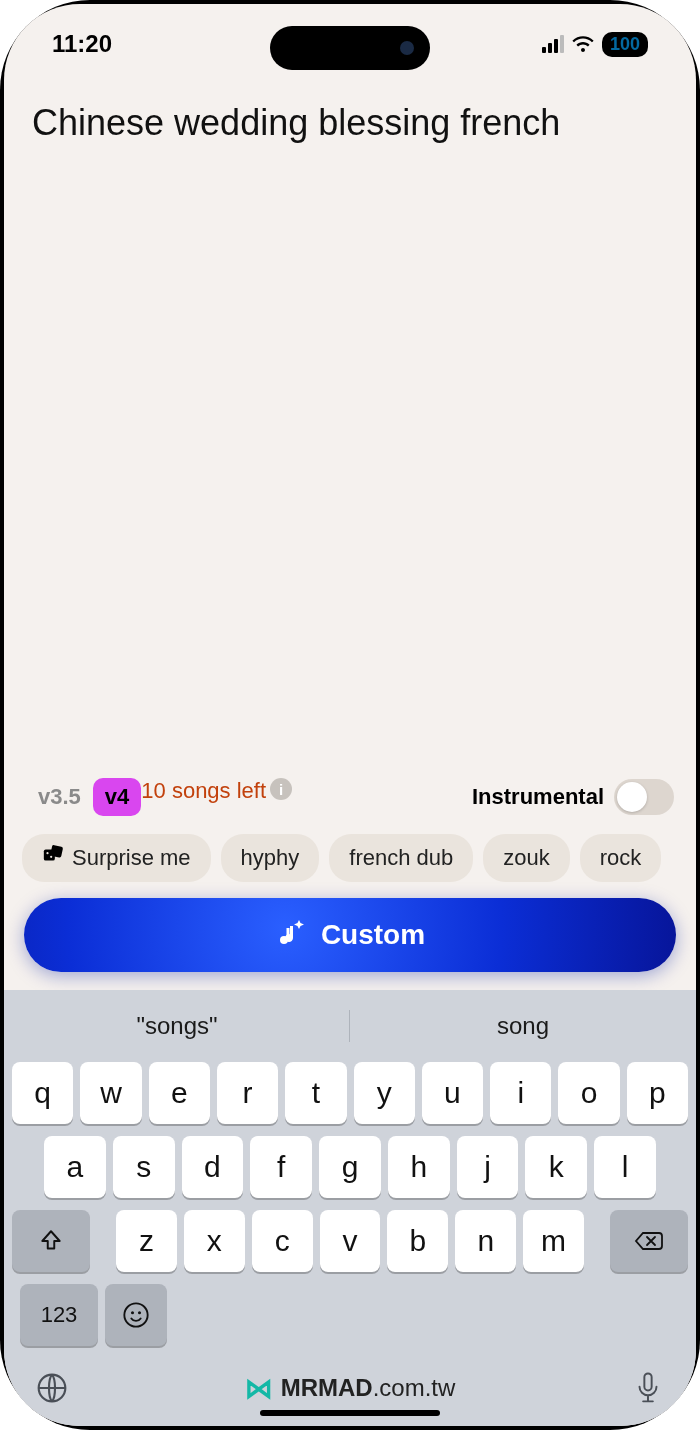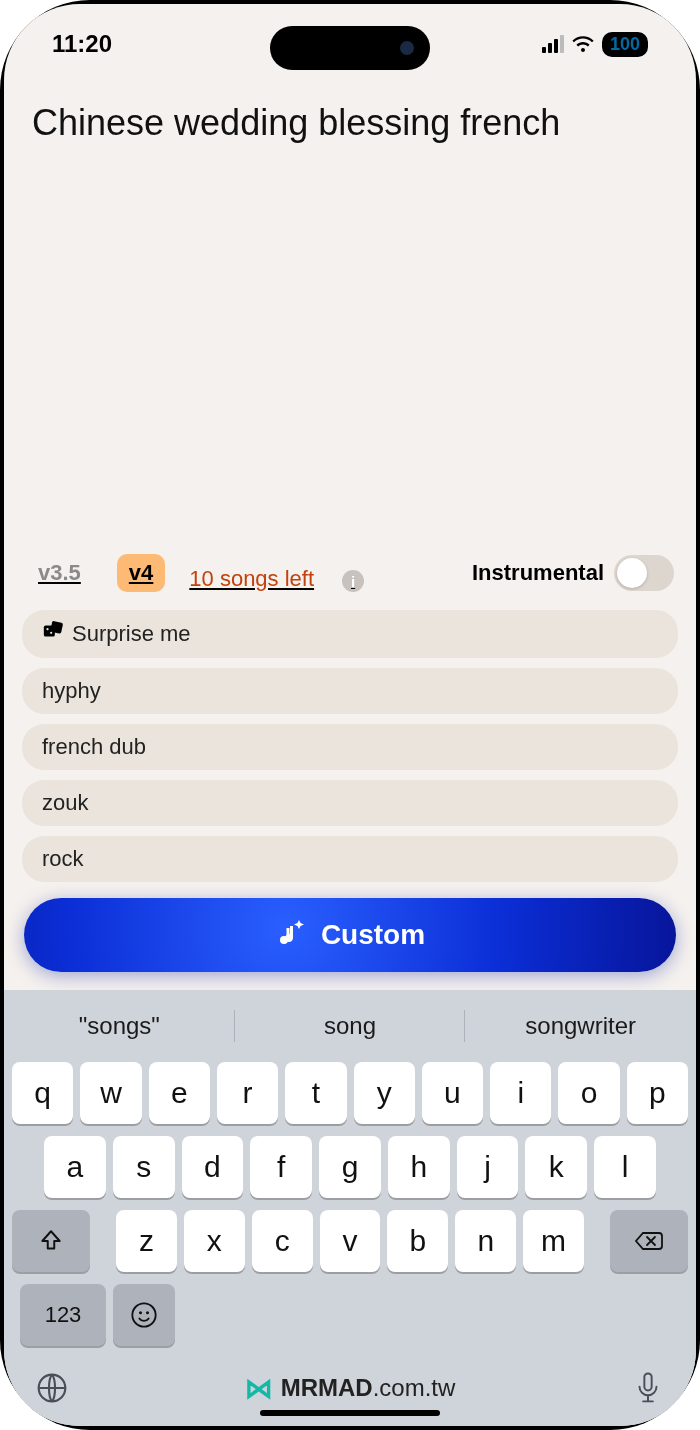--- a/index.html
+++ b/index.html
@@ -52,28 +52,28 @@
   
   .prompt-area { padding: 16px 28px; flex: 0 0 auto; }
   .prompt-text { font-size: 36px; font-weight: 400; color: #111; line-height: 1.3; }
   
   .spacer { flex: 1; }
   
   .options-row {
     display: flex; align-items: center; justify-content: space-between;
     padding: 0 22px 12px;
   }
-  .options-left { display: flex; align-items: flex-end; gap: 24px; font-size: 22px; text-decoration: underline; }
+  .options-left { display: flex; align-items: flex-start; gap: 0; font-size: 22px; }
   .ver-pill { padding: 6px 12px; border-radius: 10px; font-weight: 600; color:#8a8a8a; }
-  .ver-pill.active { background: #fdba74; color: #000; }
+  .ver-pill.active { background: #d946ef; color: #000; }
   .songs-left { color: #c2410c; font-weight: 500; }
   .info-circle { width:22px;height:22px;border-radius:50%;background:#c7c2bd;color:#fff;display:inline-flex;align-items:center;justify-content:center;font-size:15px;font-weight:700;margin-left:4px;}
   .options-right { display:flex; align-items:center; gap:10px; font-size:22px; font-weight:700;}
   
-  .chips-row { display:flex; gap:10px; padding: 6px 18px 16px; overflow:hidden;flex-direction:column; }
+  .chips-row { display:flex; gap:10px; padding: 6px 18px 16px; overflow:hidden; }
   .chip {
     background:#eae4dd; border-radius:22px; padding:10px 20px; font-size:22px;
     display:flex; align-items:center; gap:8px; white-space:nowrap; color:#222;
   }
   
   .create-wrap { padding: 0 20px 18px; }
   .create-btn {
     width:100%; height:74px; border-radius:40px;
     background: radial-gradient(circle at 40% 40%, #2a5fff 0%, #0b2ed6 55%, #07159a 100%);
     color:#fff; font-size:28px; font-weight:600; display:flex; align-items:center;
@@ -89,21 +89,21 @@
   .key {
     background:#fff; border-radius:8px; box-shadow:0 2px 0 rgba(0,0,0,.25);
     height:62px; display:flex; align-items:center; justify-content:center;
     font-size:30px; color:#111;
   }
   .key.letter { flex:1; min-width:0; }
   .row2 { padding: 0 32px; }
   .key.shift, .key.bksp { width:78px; background:#aeb3bb; }
   .krow3-gap { width:12px; }
   .bottom-row { display:flex; gap:7px; padding:0 8px 10px;}
-  .key.num { width:86px; background:#aeb3bb; font-size:22px;}
+  .key.num { width:78px; background:#aeb3bb; font-size:22px;}
   .key.emoji { width:62px; background:#aeb3bb; font-size:26px;}
   .key.space { flex:1; font-size:22px;}
   .key.return { width:120px; background:#aeb3bb; font-size:22px;}
   .kb-footer { display:flex; align-items:center; justify-content:space-between; padding:6px 30px 20px;}
   .globe, .mic { width:36px; height:36px; display:flex; align-items:center; justify-content:center; color:#4a4f57;}
   .watermark { display:flex; align-items:center; gap:8px; font-size:24px; font-weight:700; color:#222;}
   .watermark .bow { color:#14b8a6; font-size:28px; font-weight:900;}
   .watermark .tld { font-weight:500;}
   .home-indicator { position:absolute; bottom:10px; left:50%; transform:translateX(-50%); width:180px; height:6px; background:#000; border-radius:4px;}
 </style>
@@ -194,23 +194,20 @@
       </div>
     </div>
 
     <div class="keyboard">
       <div class="suggest-row">
         <div class="suggest">
             <span>"songs"</span>
           </div>
         <div class="suggest">
             <span>song</span>
-          </div>
-        <div class="suggest">
-            <span>songwriter</span>
           </div>
       </div>
       <div class="key-rows">
         <div class="krow">
           <div class="key letter">q</div>
           <div class="key letter">w</div>
           <div class="key letter">e</div>
           <div class="key letter">r</div>
           <div class="key letter">t</div>
           <div class="key letter">y</div>

